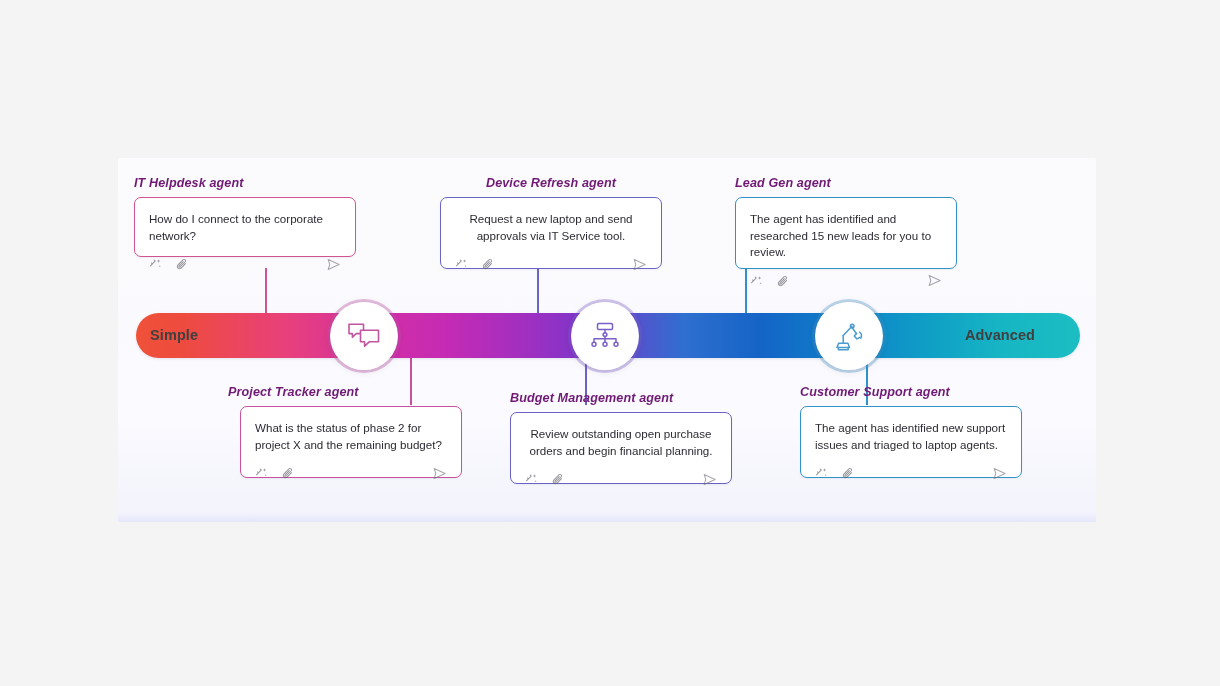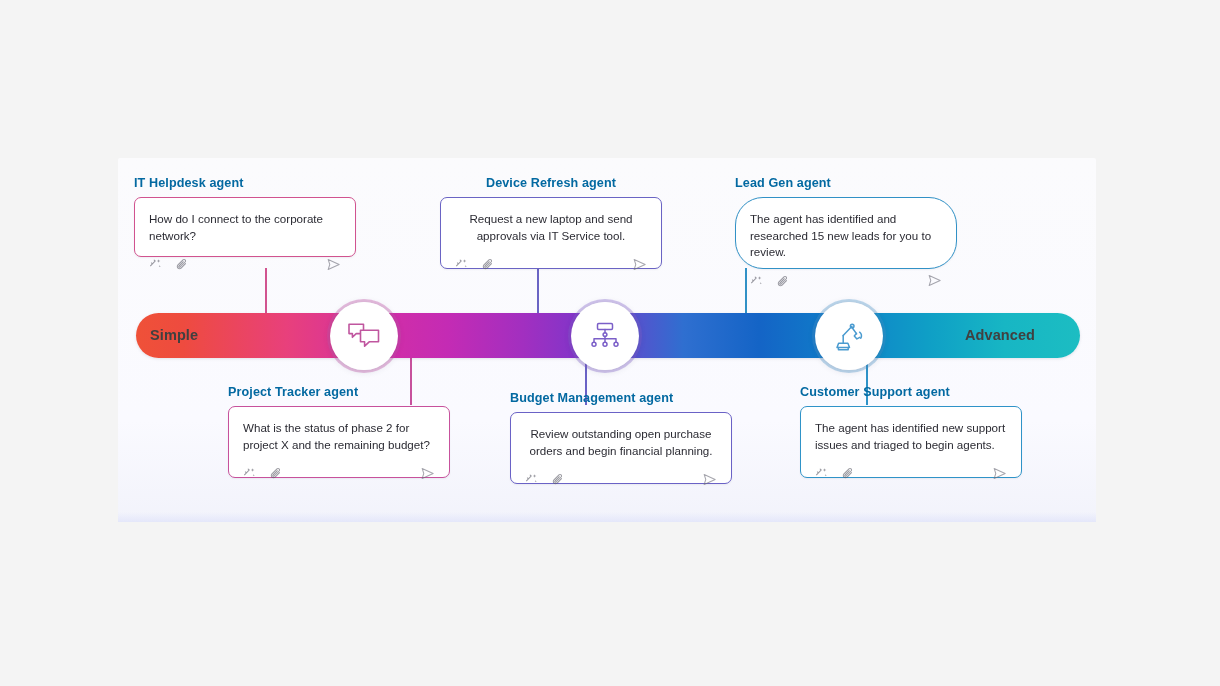--- a/index.html
+++ b/index.html
@@ -105,24 +105,25 @@
     top: 302px;
     pointer-events: none;
   }
   .node svg { display: block; }
 
   
   .group { position: absolute; }
   .card-title {
     font-size: 12.6px;
     font-weight: 700;
-    color: #0369a1;
+    color: #701a75;
     margin-bottom: 7px;
     white-space: nowrap;
     letter-spacing: .1px;
+    font-style: italic;
   }
   .card {
     background: #ffffff;
     border-radius: 7px;
     border: 1.6px solid #cccccc;
     padding: 13px 14px 8px 14px;
     box-sizing: border-box;
     box-shadow: 0 1px 2px rgba(40,40,70,0.06);
   }
   .card-text {
@@ -256,21 +257,21 @@
           <svg width="15" height="15" viewBox="0 0 16 16" fill="none" stroke="#70707c" stroke-width="1.1" stroke-linejoin="round">
             <path d="M2.3 2.6 14 8 2.3 13.4 4 8z"></path>
           </svg>
         </span>
       </div>
     </div>
   </div>
 
   <div class="group" style="left:735px; top:176px; width:222px;">
     <div class="card-title">Lead Gen agent</div>
-    <div class="card" style="border-color:#3191c6; width:222px; height:72px;border-radius:28px;">
+    <div class="card" style="border-color:#3191c6; width:222px; height:72px;">
       <div class="card-text">The agent has identified and researched 15 new leads for you to review.</div>
       <div class="card-toolbar">
         <div class="tb-left">
           <span class="tb-ico">
             <svg width="13" height="13" viewBox="0 0 14 14" fill="none" stroke="#5b5b66" stroke-width="1.1" stroke-linecap="round">
               <path d="M1.6 8.4 6.8 3.2M5.6 2.3l1 1M2.6 5.3l1 1"></path>
               <path d="M10.3 1.4l.5 1.4 1.4.5-1.4.5-.5 1.4-.5-1.4-1.4-.5 1.4-.5z" fill="#5b5b66" stroke="none"></path>
               <path d="M11.6 7.6l.3.9.9.3-.9.3-.3.9-.3-.9-.9-.3.9-.3z" fill="#5b5b66" stroke="none"></path>
             </svg>
           </span>
@@ -285,21 +286,21 @@
           <svg width="15" height="15" viewBox="0 0 16 16" fill="none" stroke="#70707c" stroke-width="1.1" stroke-linejoin="round">
             <path d="M2.3 2.6 14 8 2.3 13.4 4 8z"></path>
           </svg>
         </span>
       </div>
     </div>
   </div>
 
   <div class="group" style="left:228px; top:385px; width:222px;">
     <div class="card-title">Project Tracker agent</div>
-    <div class="card" style="border-color:#c7519c; width:222px; height:72px;">
+    <div class="card" style="border-color:#c7519c; width:222px; height:72px;margin-left:12px;">
       <div class="card-text">What is the status of phase 2 for project X and the remaining budget?</div>
       <div class="card-toolbar">
         <div class="tb-left">
           <span class="tb-ico">
             <svg width="13" height="13" viewBox="0 0 14 14" fill="none" stroke="#5b5b66" stroke-width="1.1" stroke-linecap="round">
               <path d="M1.6 8.4 6.8 3.2M5.6 2.3l1 1M2.6 5.3l1 1"></path>
               <path d="M10.3 1.4l.5 1.4 1.4.5-1.4.5-.5 1.4-.5-1.4-1.4-.5 1.4-.5z" fill="#5b5b66" stroke="none"></path>
               <path d="M11.6 7.6l.3.9.9.3-.9.3-.3.9-.3-.9-.9-.3.9-.3z" fill="#5b5b66" stroke="none"></path>
             </svg>
           </span>
@@ -344,21 +345,21 @@
             <path d="M2.3 2.6 14 8 2.3 13.4 4 8z"></path>
           </svg>
         </span>
       </div>
     </div>
   </div>
 
   <div class="group" style="left:800px; top:385px; width:250px;">
     <div class="card-title">Customer Support agent</div>
     <div class="card" style="border-color:#2f93c8; width:222px; height:72px;">
-      <div class="card-text">The agent has identified new support issues and triaged to begin agents.</div>
+      <div class="card-text">The agent has identified new support issues and triaged to laptop agents.</div>
       <div class="card-toolbar">
         <div class="tb-left">
           <span class="tb-ico">
             <svg width="13" height="13" viewBox="0 0 14 14" fill="none" stroke="#5b5b66" stroke-width="1.1" stroke-linecap="round">
               <path d="M1.6 8.4 6.8 3.2M5.6 2.3l1 1M2.6 5.3l1 1"></path>
               <path d="M10.3 1.4l.5 1.4 1.4.5-1.4.5-.5 1.4-.5-1.4-1.4-.5 1.4-.5z" fill="#5b5b66" stroke="none"></path>
               <path d="M11.6 7.6l.3.9.9.3-.9.3-.3.9-.3-.9-.9-.3.9-.3z" fill="#5b5b66" stroke="none"></path>
             </svg>
           </span>
           <span class="tb-ico">

